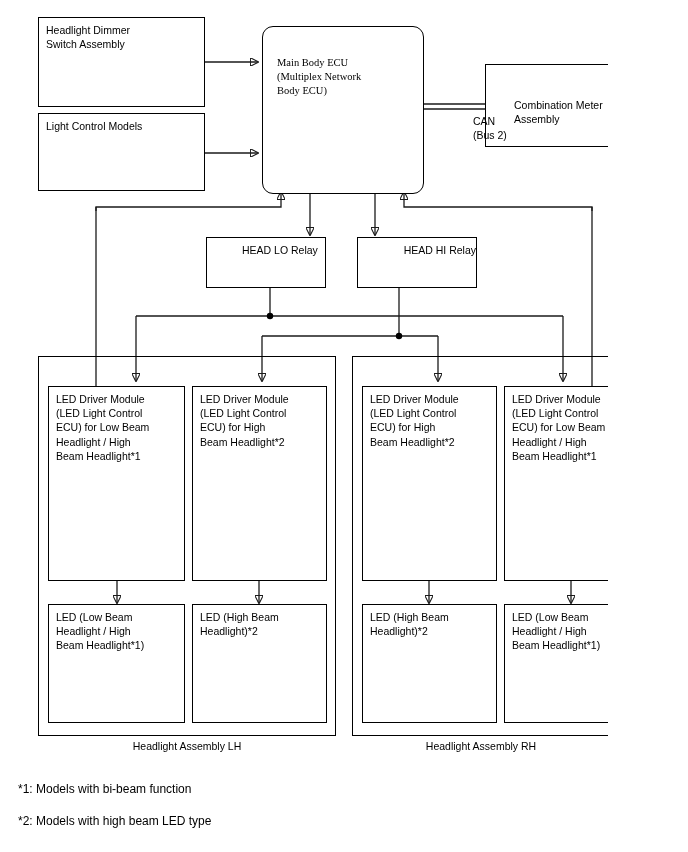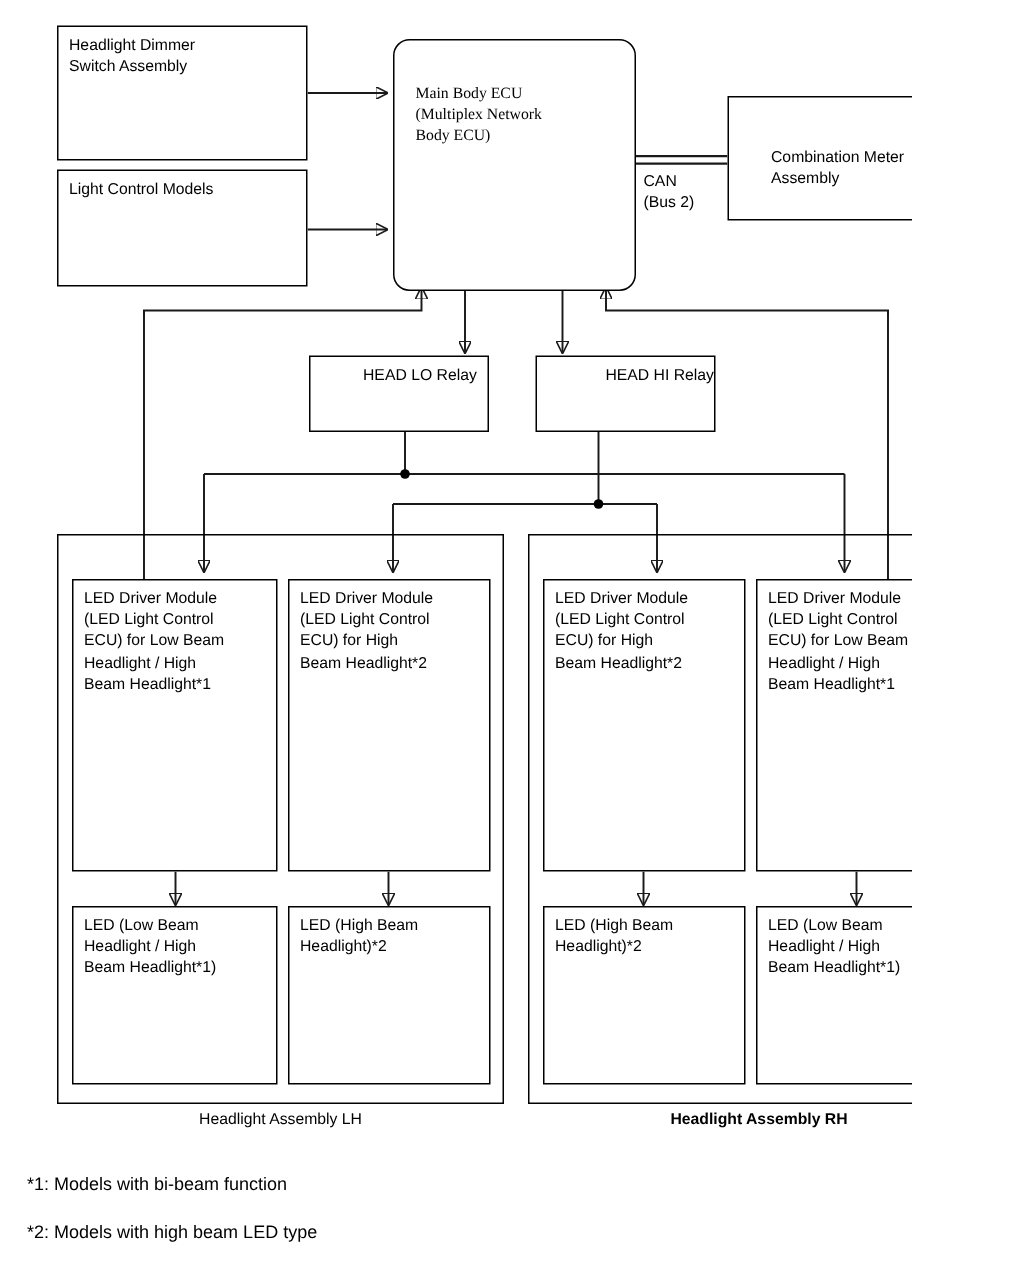--- a/index.html
+++ b/index.html
@@ -55,20 +55,21 @@
     font-size: 12px;
     line-height: 14px;
     color: #000000;
   }
   .can-label {
     position: absolute;
     font-size: 10.5px;
     line-height: 13.5px;
     color: #000000;
     white-space: pre-line;
+    margin-left: 44px;
   }
   svg.wires {
     position: absolute;
     left: 0;
     top: 0;
     width: 688px;
     height: 852px;
     pointer-events: none;
   }
   svg.wires line, svg.wires path, svg.wires polyline {
@@ -220,18 +221,18 @@
     <div class="label">LED (High Beam
 Headlight)*2</div>
   </div>
 
   <div class="box" style="left:504px; top:604px; width:136px; height:119px;">
     <div class="label">LED (Low Beam
 Headlight / High
 Beam Headlight*1)</div>
   </div>
 
-  <div class="assembly-caption" style="left:357px; top:739px; width:298px;font-weight:bold;">Headlight Assembly RH</div>
+  <div class="assembly-caption" style="left:332px; top:739px; width:298px;">Headlight Assembly RH</div>
 
   <div class="note" style="left:18px; top:782px;">*1: Models with bi-beam function</div>
   <div class="note" style="left:18px; top:814px;">*2: Models with high beam LED type</div>
 
 </div>
 
 </body></html>

